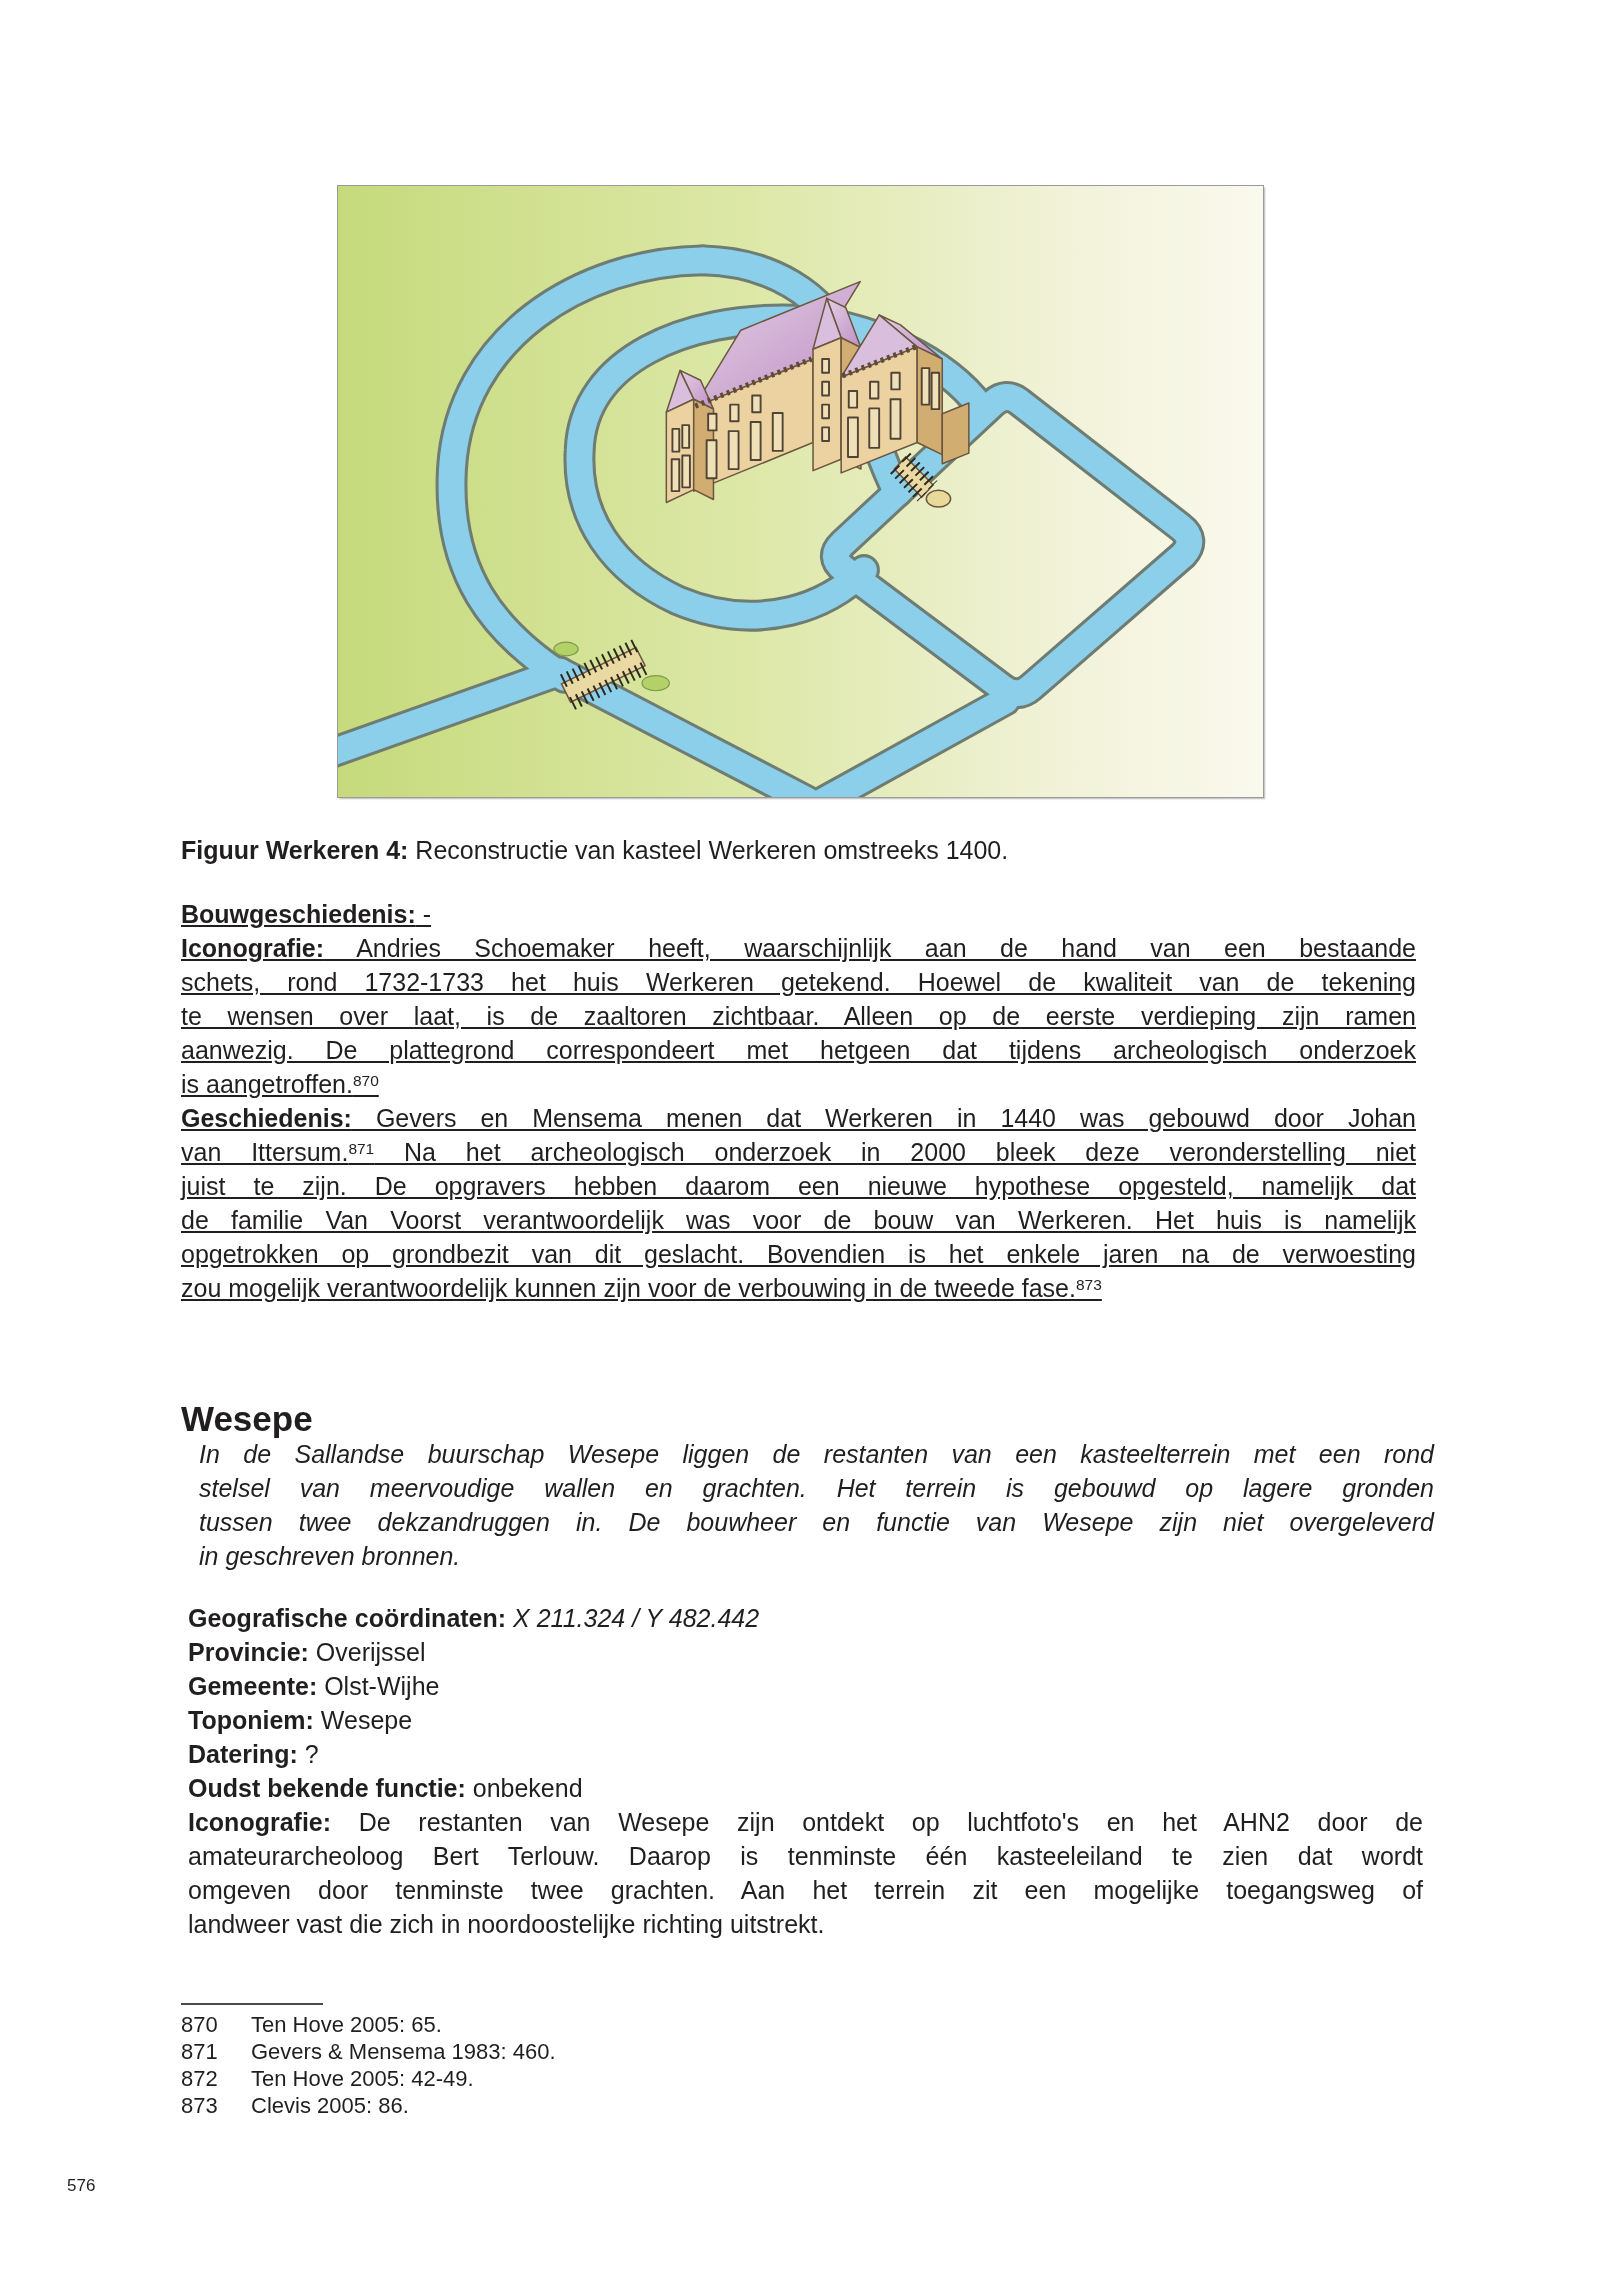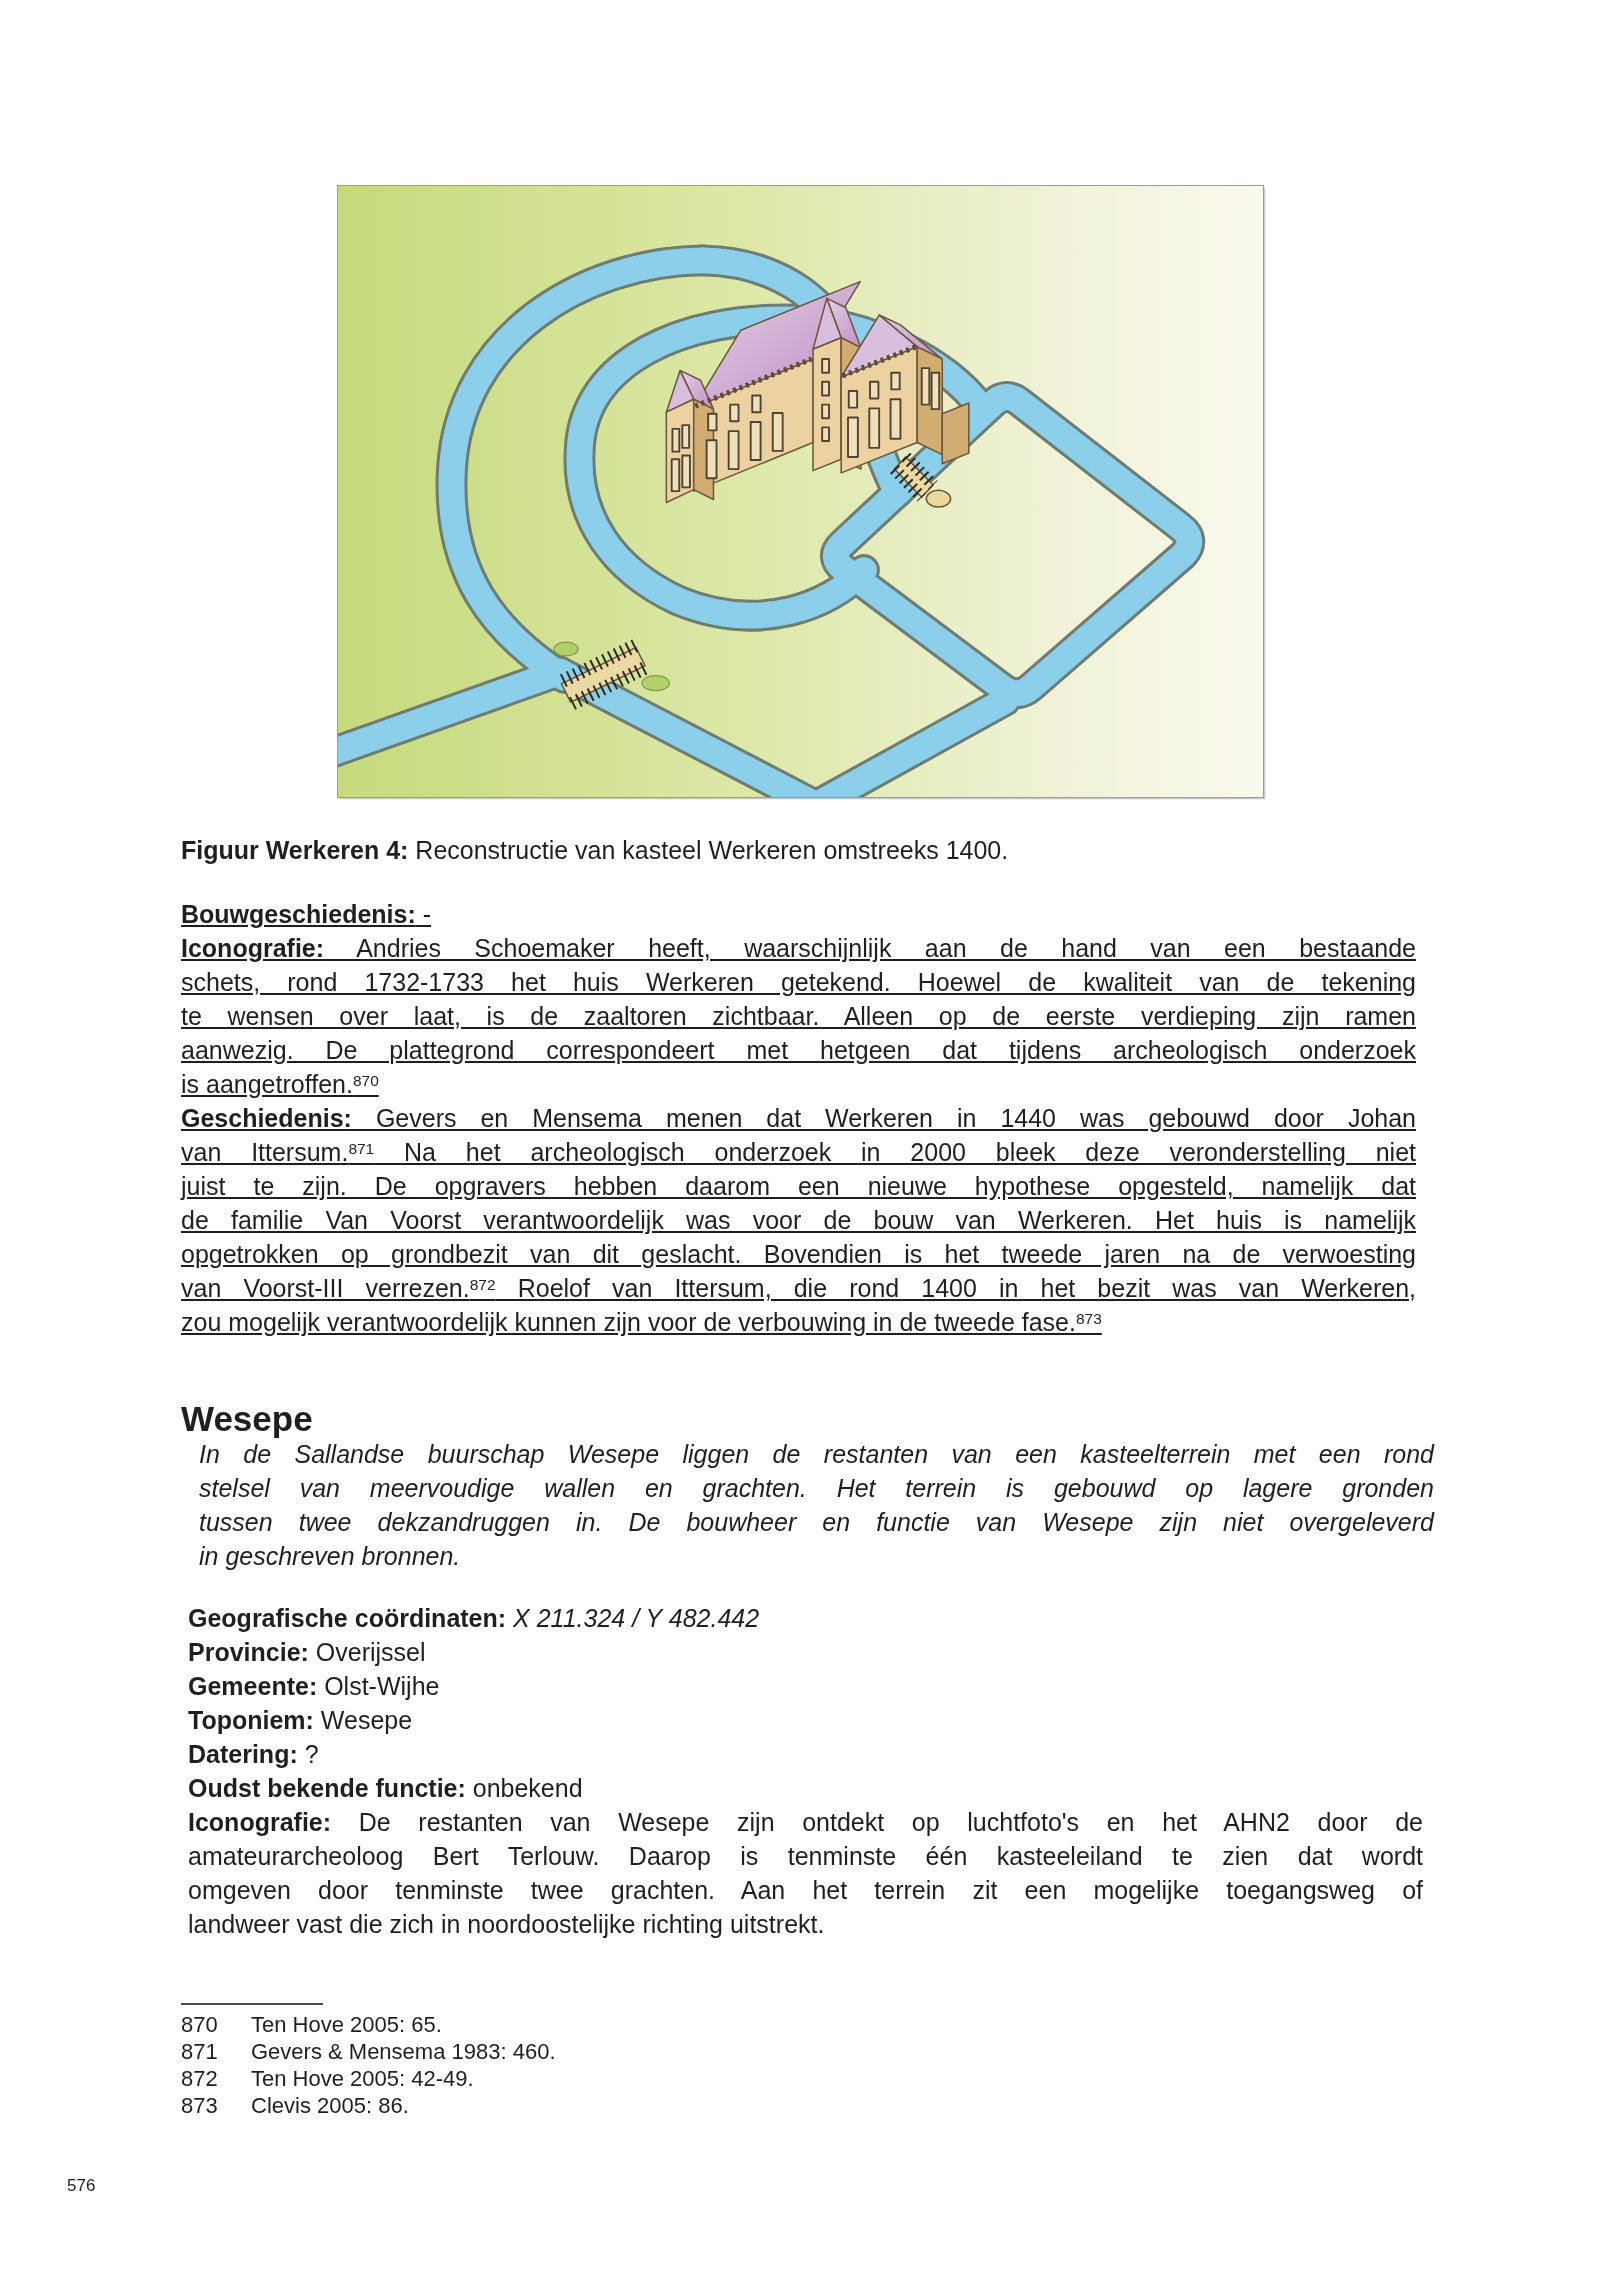--- a/index.html
+++ b/index.html
@@ -153,22 +153,21 @@
       <div class="ln"><b>Bouwgeschiedenis:</b> -</div>
       <div class="ln j"><b>Iconografie:</b> Andries Schoemaker heeft, waarschijnlijk aan de hand van een bestaande</div>
       <div class="ln j">schets, rond 1732-1733 het huis Werkeren getekend. Hoewel de kwaliteit van de tekening</div>
       <div class="ln j">te wensen over laat, is de zaaltoren zichtbaar. Alleen op de eerste verdieping zijn ramen</div>
       <div class="ln j">aanwezig. De plattegrond correspondeert met hetgeen dat tijdens archeologisch onderzoek</div>
       <div class="ln">is aangetroffen.<sup>870</sup></div>
       <div class="ln j"><b>Geschiedenis:</b> Gevers en Mensema menen dat Werkeren in 1440 was gebouwd door Johan</div>
       <div class="ln j">van Ittersum.<sup>871</sup> Na het archeologisch onderzoek in 2000 bleek deze veronderstelling niet</div>
       <div class="ln j">juist te zijn. De opgravers hebben daarom een nieuwe hypothese opgesteld, namelijk dat</div>
       <div class="ln j">de familie Van Voorst verantwoordelijk was voor de bouw van Werkeren. Het huis is namelijk</div>
-      <div class="ln j">opgetrokken op grondbezit van dit geslacht. Bovendien is het tweede jaren na de verwoesting</div>
-      <div class="ln j">van Voorst-III verrezen.<sup>872</sup> Roelof van Ittersum, die rond 1400 in het bezit was van Werkeren,</div>
+      <div class="ln j">opgetrokken op grondbezit van dit geslacht. Bovendien is het enkele jaren na de verwoesting</div>
       <div class="ln">zou mogelijk verantwoordelijk kunnen zijn voor de verbouwing in de tweede fase.<sup>873</sup></div>
     </div>
 
   <h2 class="wesepe">Wesepe</h2>
 
   <div class="tblock" id="blk-intro">
       <div class="ln j">In de Sallandse buurschap Wesepe liggen de restanten van een kasteelterrein met een rond</div>
       <div class="ln j">stelsel van meervoudige wallen en grachten. Het terrein is gebouwd op lagere gronden</div>
       <div class="ln j">tussen twee dekzandruggen in. De bouwheer en functie van Wesepe zijn niet overgeleverd</div>
       <div class="ln">in geschreven bronnen.</div>

